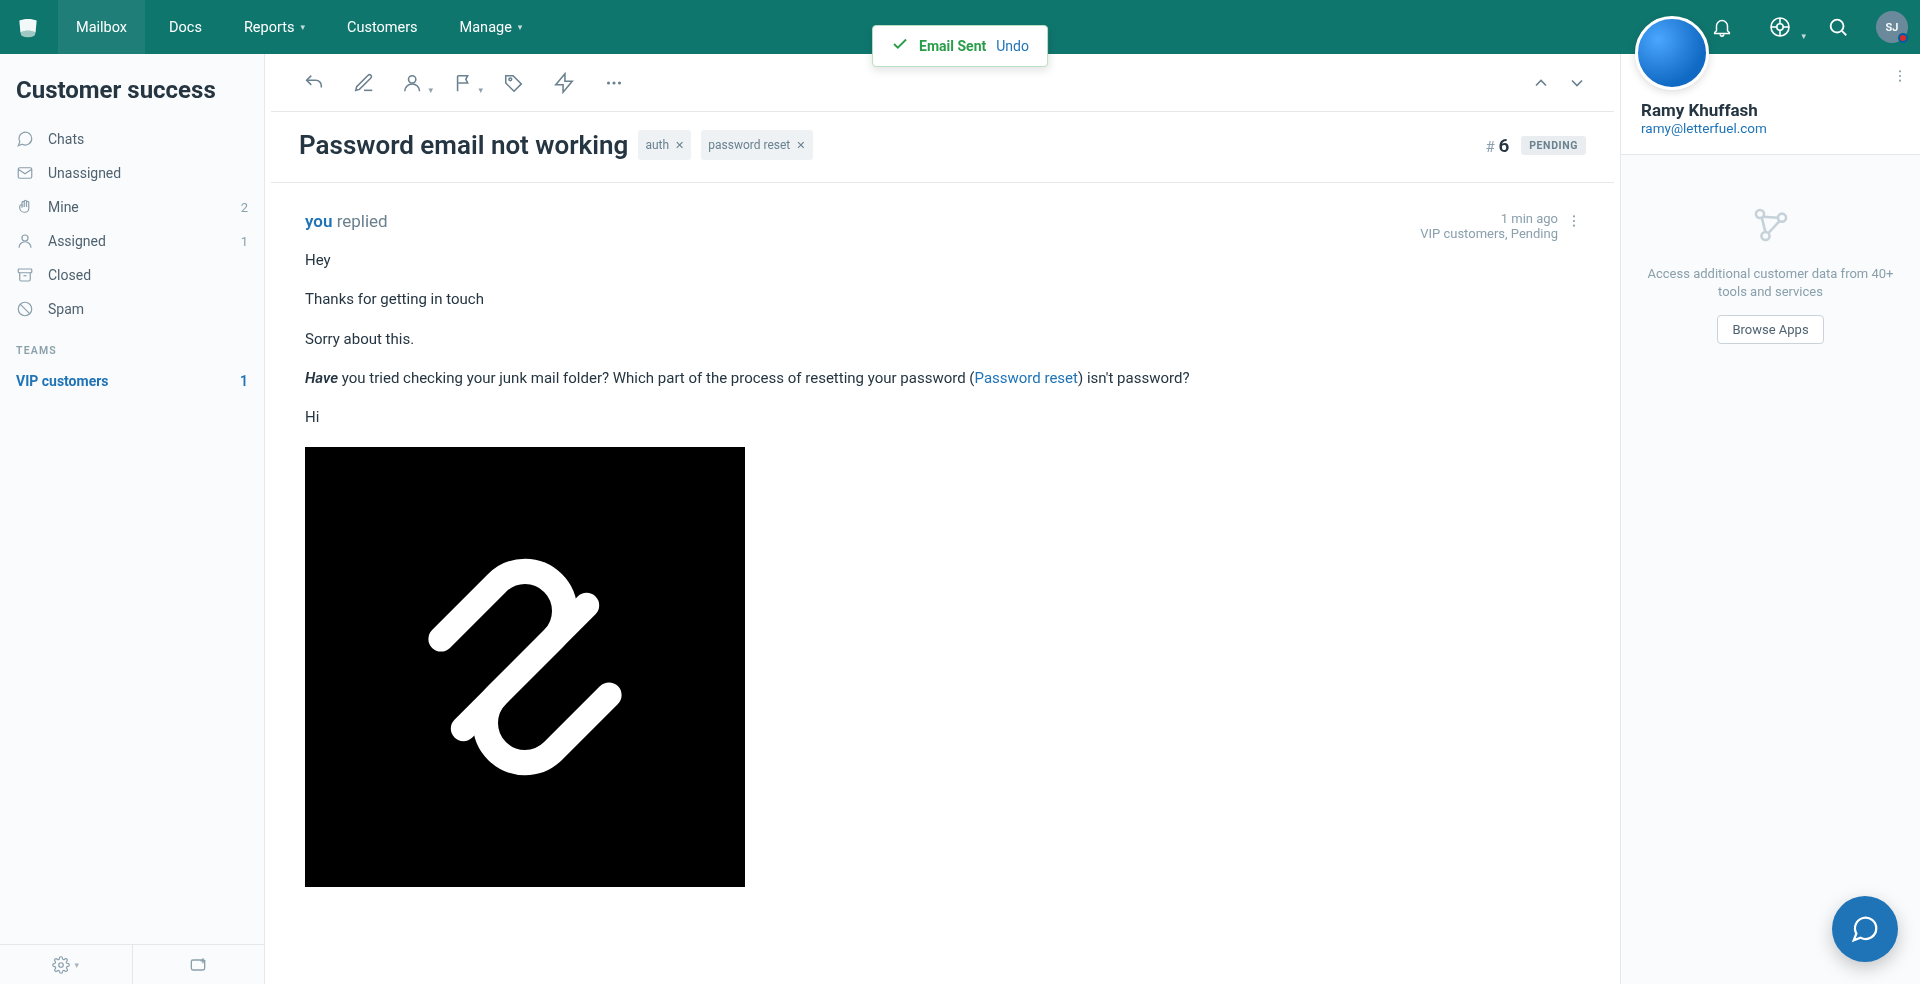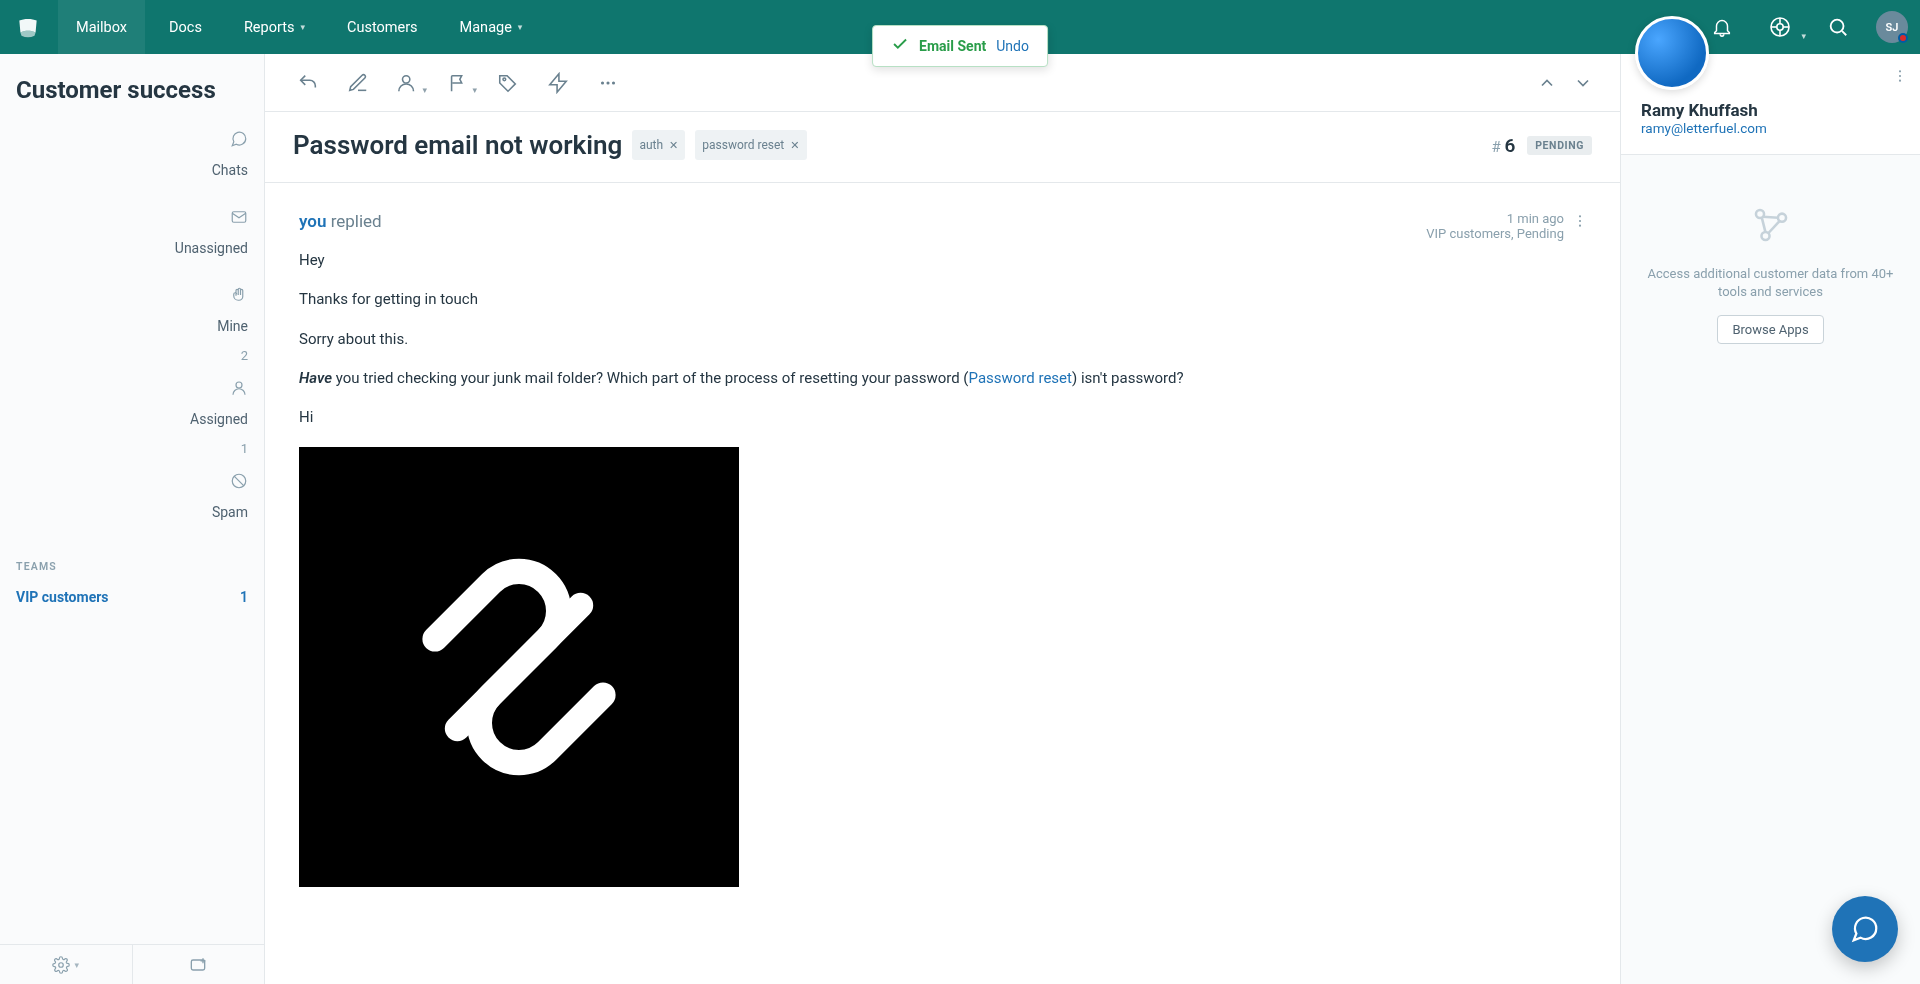--- a/index.html
+++ b/index.html
@@ -17,27 +17,27 @@
 .avatar-sm { width: 32px; height: 32px; border-radius: 50%; background: #6a8a9c; display: flex; align-items: center; justify-content: center; font-size: 11px; font-weight: 600; color: #fff; position: relative; }
 .status-dot { width: 10px; height: 10px; background: #d92b2b; border-radius: 50%; position: absolute; bottom: 0; right: 0; border: 2px solid #005ca4; }
 
 
 .toast { position: absolute; top: 25px; left: 50%; transform: translateX(-50%); background: #fff; border: 1px solid #b7e0c4; border-radius: 4px; padding: 9px 18px; display: flex; align-items: center; gap: 10px; box-shadow: 0 3px 10px rgba(0,0,0,0.12); z-index: 40; }
 .toast .check { color: #2a9d4a; }
 .toast-text { color: #2a9d4a; font-weight: 700; font-size: 14px; }
 .toast-undo { color: #1f73b7; font-size: 14px; cursor: pointer; }
 
 
-.main { display: flex; height: calc(984px - 54px); }
+.main { display: flex; height: calc(984px - 54px); gap: 6px; }
 
 
 .sidebar { width: 265px; border-right: 1px solid #e4e8eb; display: flex; flex-direction: column; background: #fafbfc; }
 .sidebar-title { font-size: 24px; font-weight: 700; padding: 22px 16px 18px; color: #253642; }
 .side-list { padding: 0 6px; }
-.side-item { display: flex; align-items: flex-end; gap: 14px; padding: 8px 10px; font-size: 14px; color: #4f6270; border-radius: 4px; cursor: pointer; flex-direction: column; }
+.side-item { display: flex; align-items: center; gap: 14px; padding: 8px 10px; font-size: 14px; color: #4f6270; border-radius: 4px; cursor: pointer; }
 .side-item .side-icon { width: 18px; height: 18px; color: #8aa0ad; }
 .side-item .count { margin-left: auto; font-size: 13px; color: #8aa0ad; }
 .side-section-label { font-size: 10.5px; letter-spacing: 1.2px; color: #8aa0ad; font-weight: 600; padding: 18px 16px 8px; }
 .side-team { display: flex; padding: 8px 16px; font-size: 14px; font-weight: 700; color: #1f73b7; cursor: pointer; }
 .side-team .count { margin-left: auto; font-weight: 600; }
 .sidebar-foot { margin-top: auto; display: flex; border-top: 1px solid #e4e8eb; height: 40px; }
 .sidebar-foot-cell { flex: 1; display: flex; align-items: center; justify-content: center; color: #8aa0ad; cursor: pointer; }
 .sidebar-foot-cell:first-child { border-right: 1px solid #e4e8eb; }
 
 
@@ -188,20 +188,29 @@
         <span>Mine</span>
           <span class="count">2</span>
       </div>
       <div class="side-item">
         <span class="side-icon"><svg viewBox="0 0 24 24" fill="none" stroke="currentColor" stroke-width="1.6">
               <circle cx="12" cy="8" r="4"></circle>
               <path d="M4 21a8 8 0 0116 0"></path>
             </svg></span>
         <span>Assigned</span>
           <span class="count">1</span>
+      </div>
+      <div class="side-item">
+        <span class="side-icon"><svg viewBox="0 0 24 24" fill="none" stroke="currentColor" stroke-width="1.6">
+              <rect x="3" y="4" width="18" height="5" rx="1"></rect>
+              <path d="M5 9v9a2 2 0 002 2h10a2 2 0 002-2V9"></path>
+              <line x1="10" y1="13" x2="14" y2="13"></line>
+            </svg></span>
+        <span>Closed</span>
+          <span class="count"></span>
       </div>
       <div class="side-item">
         <span class="side-icon"><svg viewBox="0 0 24 24" fill="none" stroke="currentColor" stroke-width="1.6">
               <circle cx="12" cy="12" r="9"></circle>
               <line x1="5.5" y1="5.5" x2="18.5" y2="18.5"></line>
             </svg></span>
         <span>Spam</span>
           <span class="count"></span>
       </div>
     </div>

